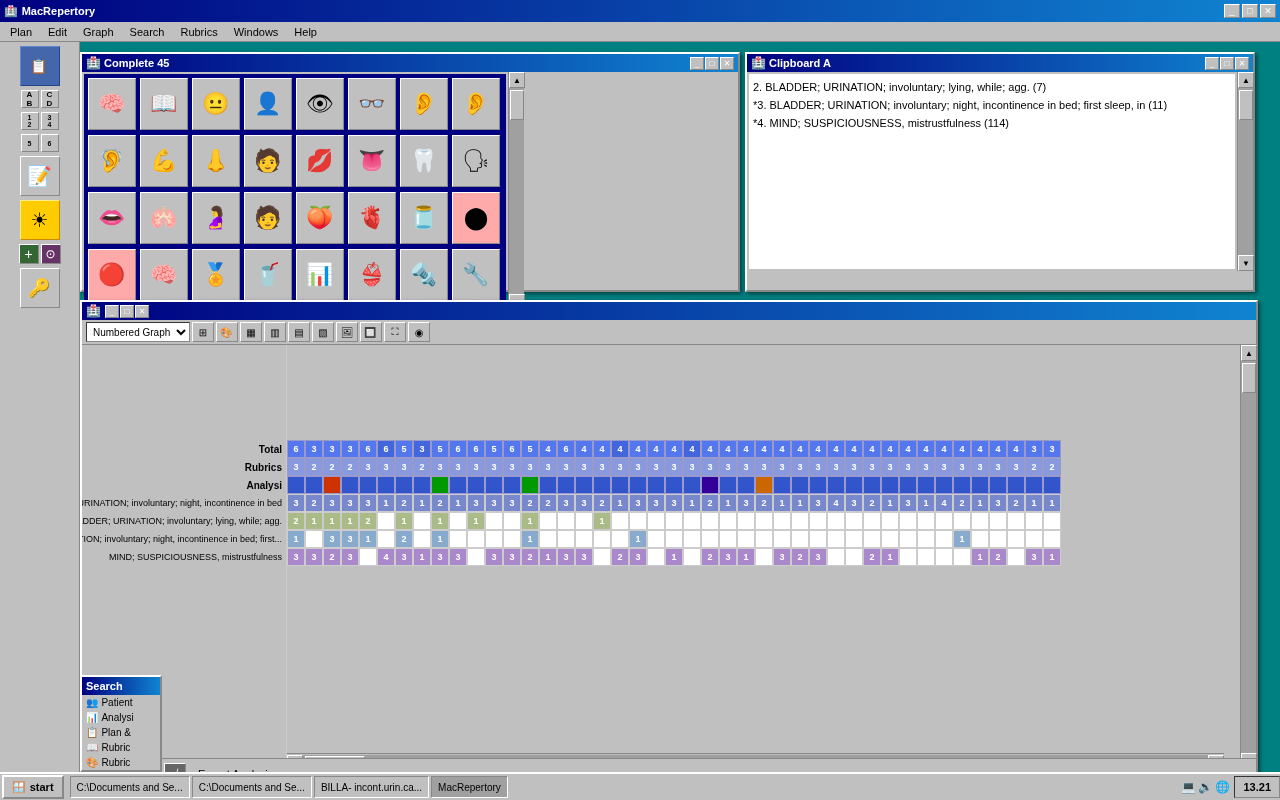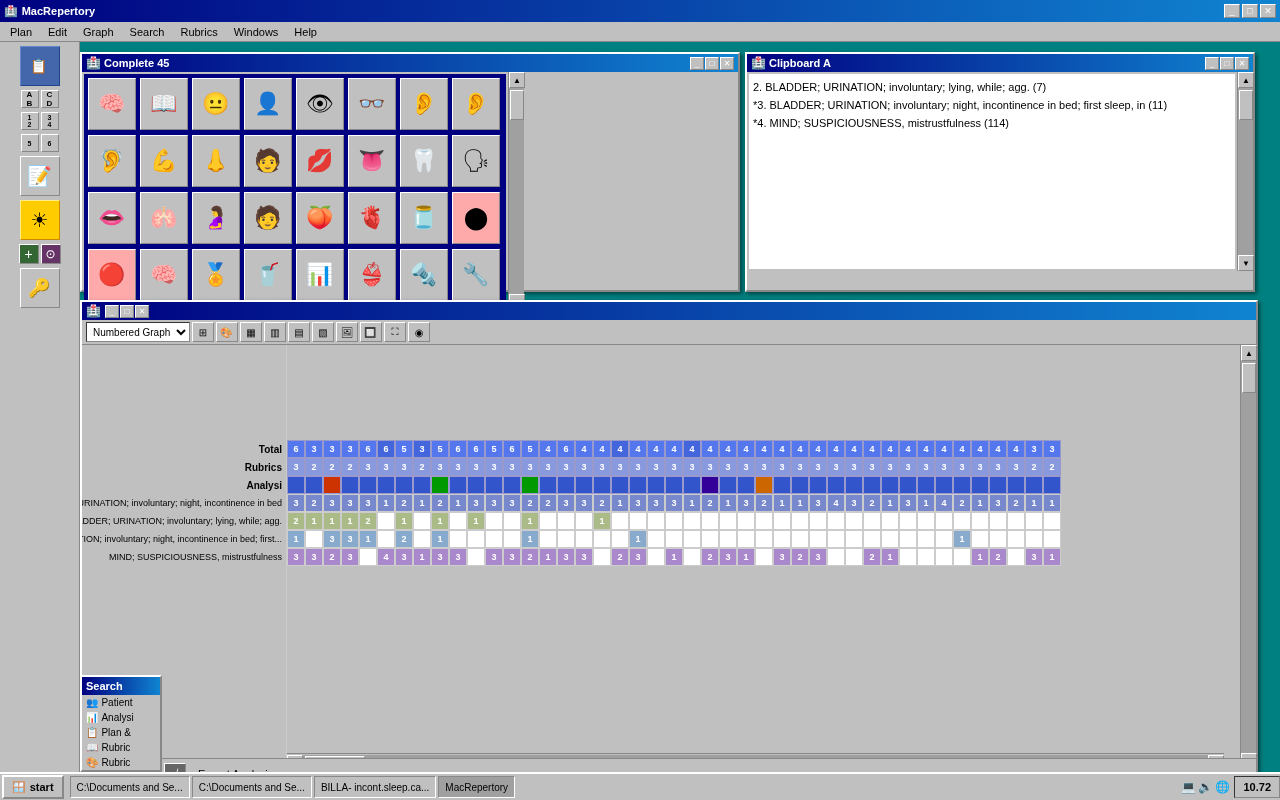--- a/index.html
+++ b/index.html
@@ -734,22 +734,22 @@
 </div>
 
 <div class="taskbar">
   <button class="start-btn">
     <span>🪟</span>
     <span>start</span>
   </button>
   <div class="taskbar-items">
     <div class="taskbar-item">C:\Documents and Se...</div>
     <div class="taskbar-item">C:\Documents and Se...</div>
-    <div class="taskbar-item">BILLA- incont.sleep.ca...</div>
+    <div class="taskbar-item">BILLA- incont.urin.ca...</div>
     <div class="taskbar-item active">MacRepertory</div>
   </div>
   <div class="taskbar-tray">
     <span style="font-size:12px;">💻</span>
     <span style="font-size:12px;">🔊</span>
     <span style="font-size:12px;">🌐</span>
   </div>
-  <div class="taskbar-right">10.72</div>
+  <div class="taskbar-right">13.21</div>
 </div>
 
 </body></html>

